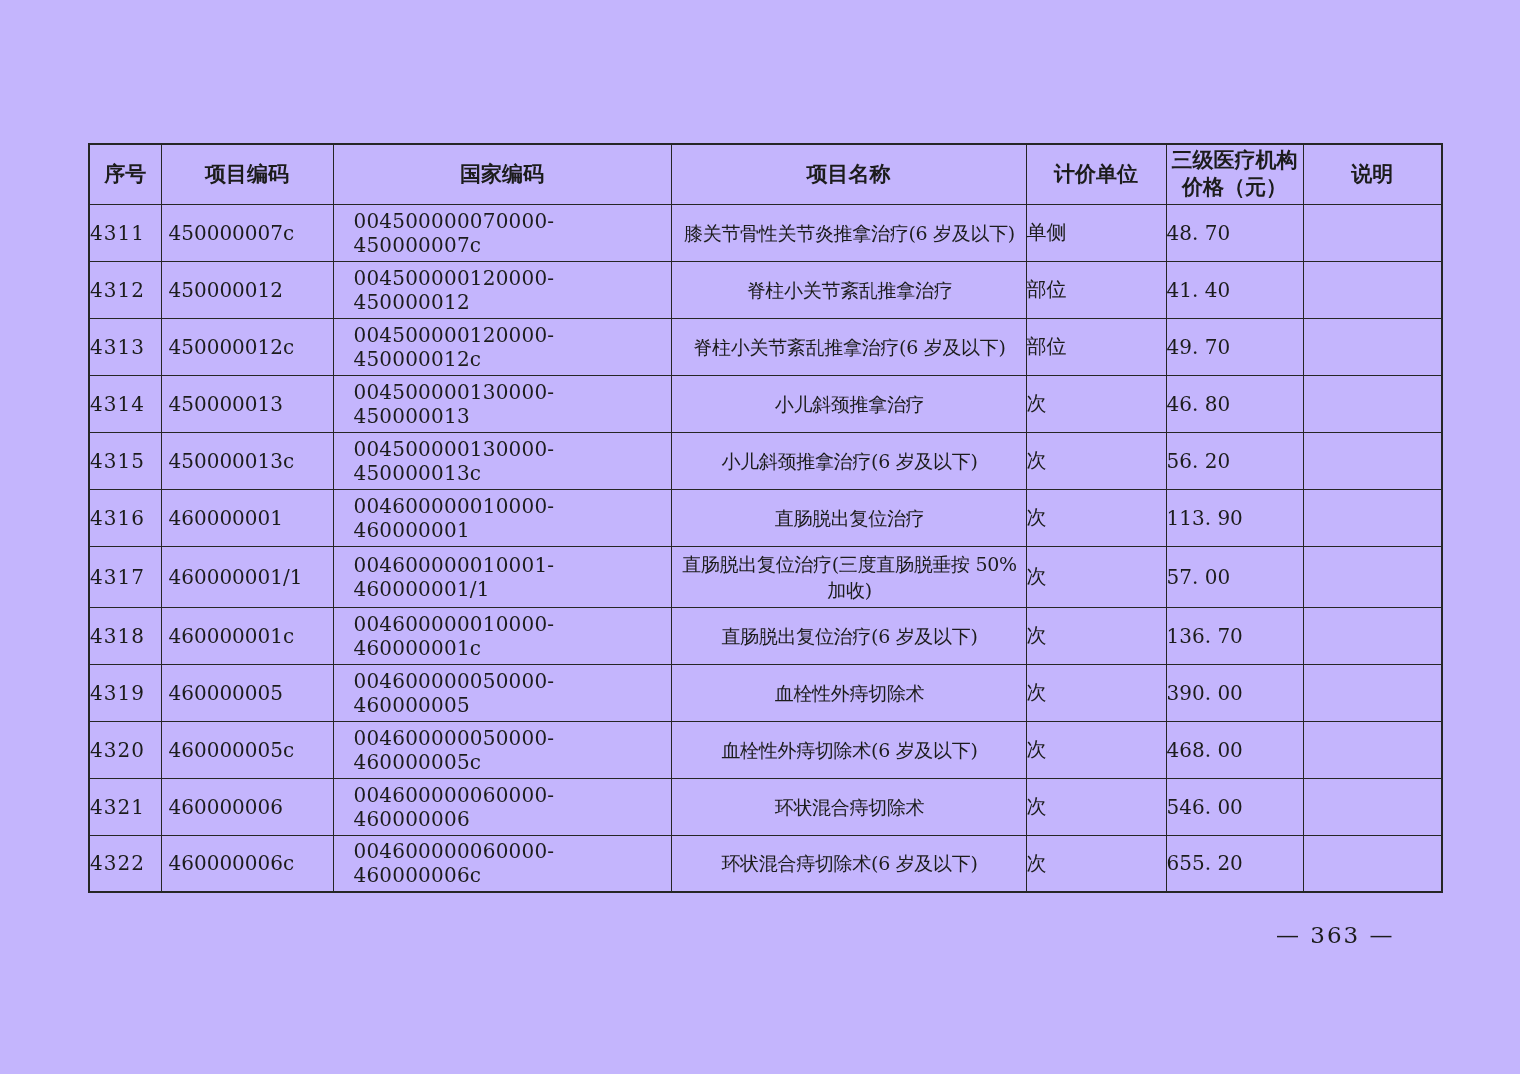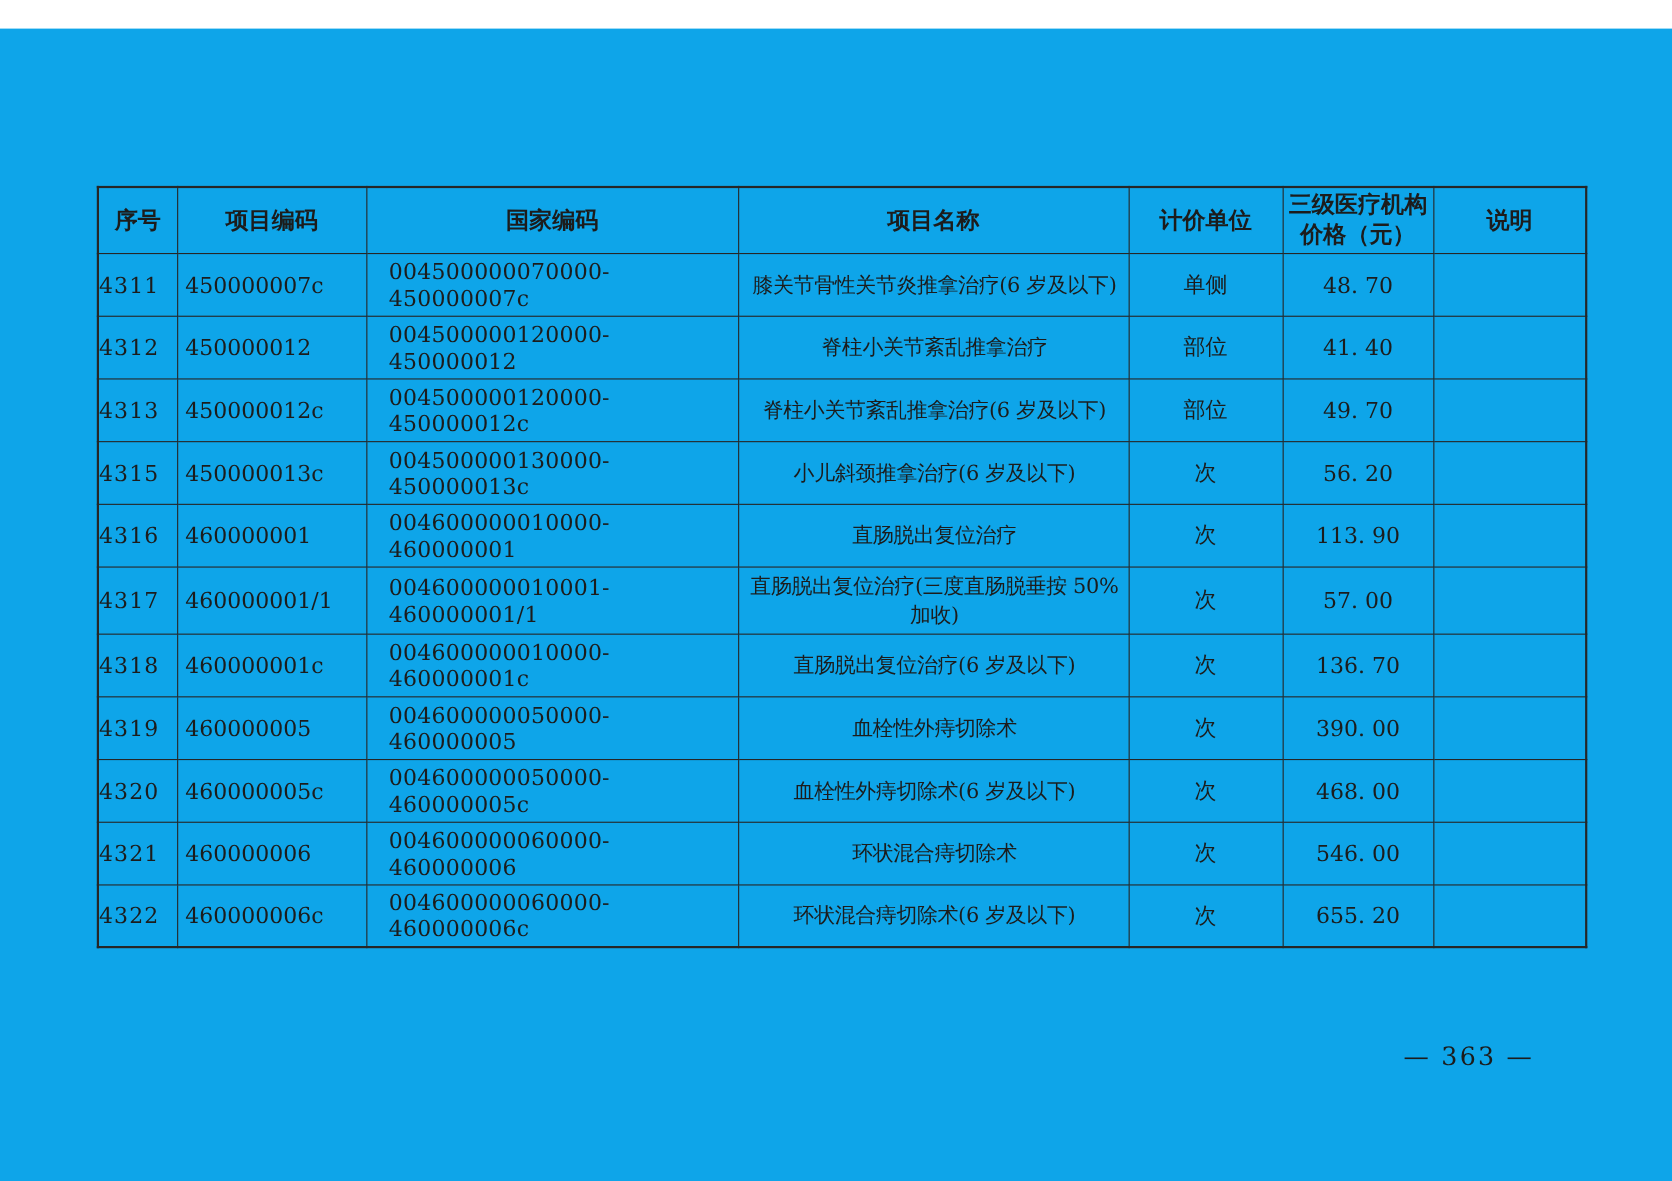--- a/index.html
+++ b/index.html
@@ -11,22 +11,21 @@
     position: relative;
     width: 1520px;
     height: 1074px;
     overflow: hidden;
     font-family: "DejaVu Serif", "Liberation Serif", serif;
     color: #1c1c1c;
   }
   .page {
     position: absolute;
     inset: 0;
-    background: #0ea5e9;
-    margin-top: 26px;
+    background: #c4b5fd;
   }
   table.price-table {
     position: absolute;
     left: 88px;
     top: 143px;
     width: 1353px;
     border-collapse: collapse;
     table-layout: fixed;
     border: 2px solid #262626;
   }
@@ -66,21 +65,20 @@
   td.c-item_name {
     text-align: center;
     padding-left: 3px;
     padding-right: 1px;
     white-space: pre-line;
     font-size: 19px;
     letter-spacing: -0.3px;
     line-height: 26px;
   }
   td.c-unit, td.c-price, td.c-note {
-    text-align: center;
   }
   .page-number {
     position: absolute;
     left: 1276px;
     top: 922px;
     font-size: 23px;
     letter-spacing: 2px;
     white-space: nowrap;
     color: #1c1c1c;
   }
@@ -134,20 +132,29 @@
         <tr>
           <td class="c-seq">4313</td>
           <td class="c-item_code">450000012c</td>
           <td class="c-national_code">004500000120000-450000012c</td>
           <td class="c-item_name">脊柱小关节紊乱推拿治疗(6 岁及以下)</td>
           <td class="c-unit">部位</td>
           <td class="c-price">49. 70</td>
           <td class="c-note"></td>
         </tr>
         <tr>
+          <td class="c-seq">4314</td>
+          <td class="c-item_code">450000013</td>
+          <td class="c-national_code">004500000130000-450000013</td>
+          <td class="c-item_name">小儿斜颈推拿治疗</td>
+          <td class="c-unit">次</td>
+          <td class="c-price">46. 80</td>
+          <td class="c-note"></td>
+        </tr>
+        <tr>
           <td class="c-seq">4315</td>
           <td class="c-item_code">450000013c</td>
           <td class="c-national_code">004500000130000-450000013c</td>
           <td class="c-item_name">小儿斜颈推拿治疗(6 岁及以下)</td>
           <td class="c-unit">次</td>
           <td class="c-price">56. 20</td>
           <td class="c-note"></td>
         </tr>
         <tr>
           <td class="c-seq">4316</td>

